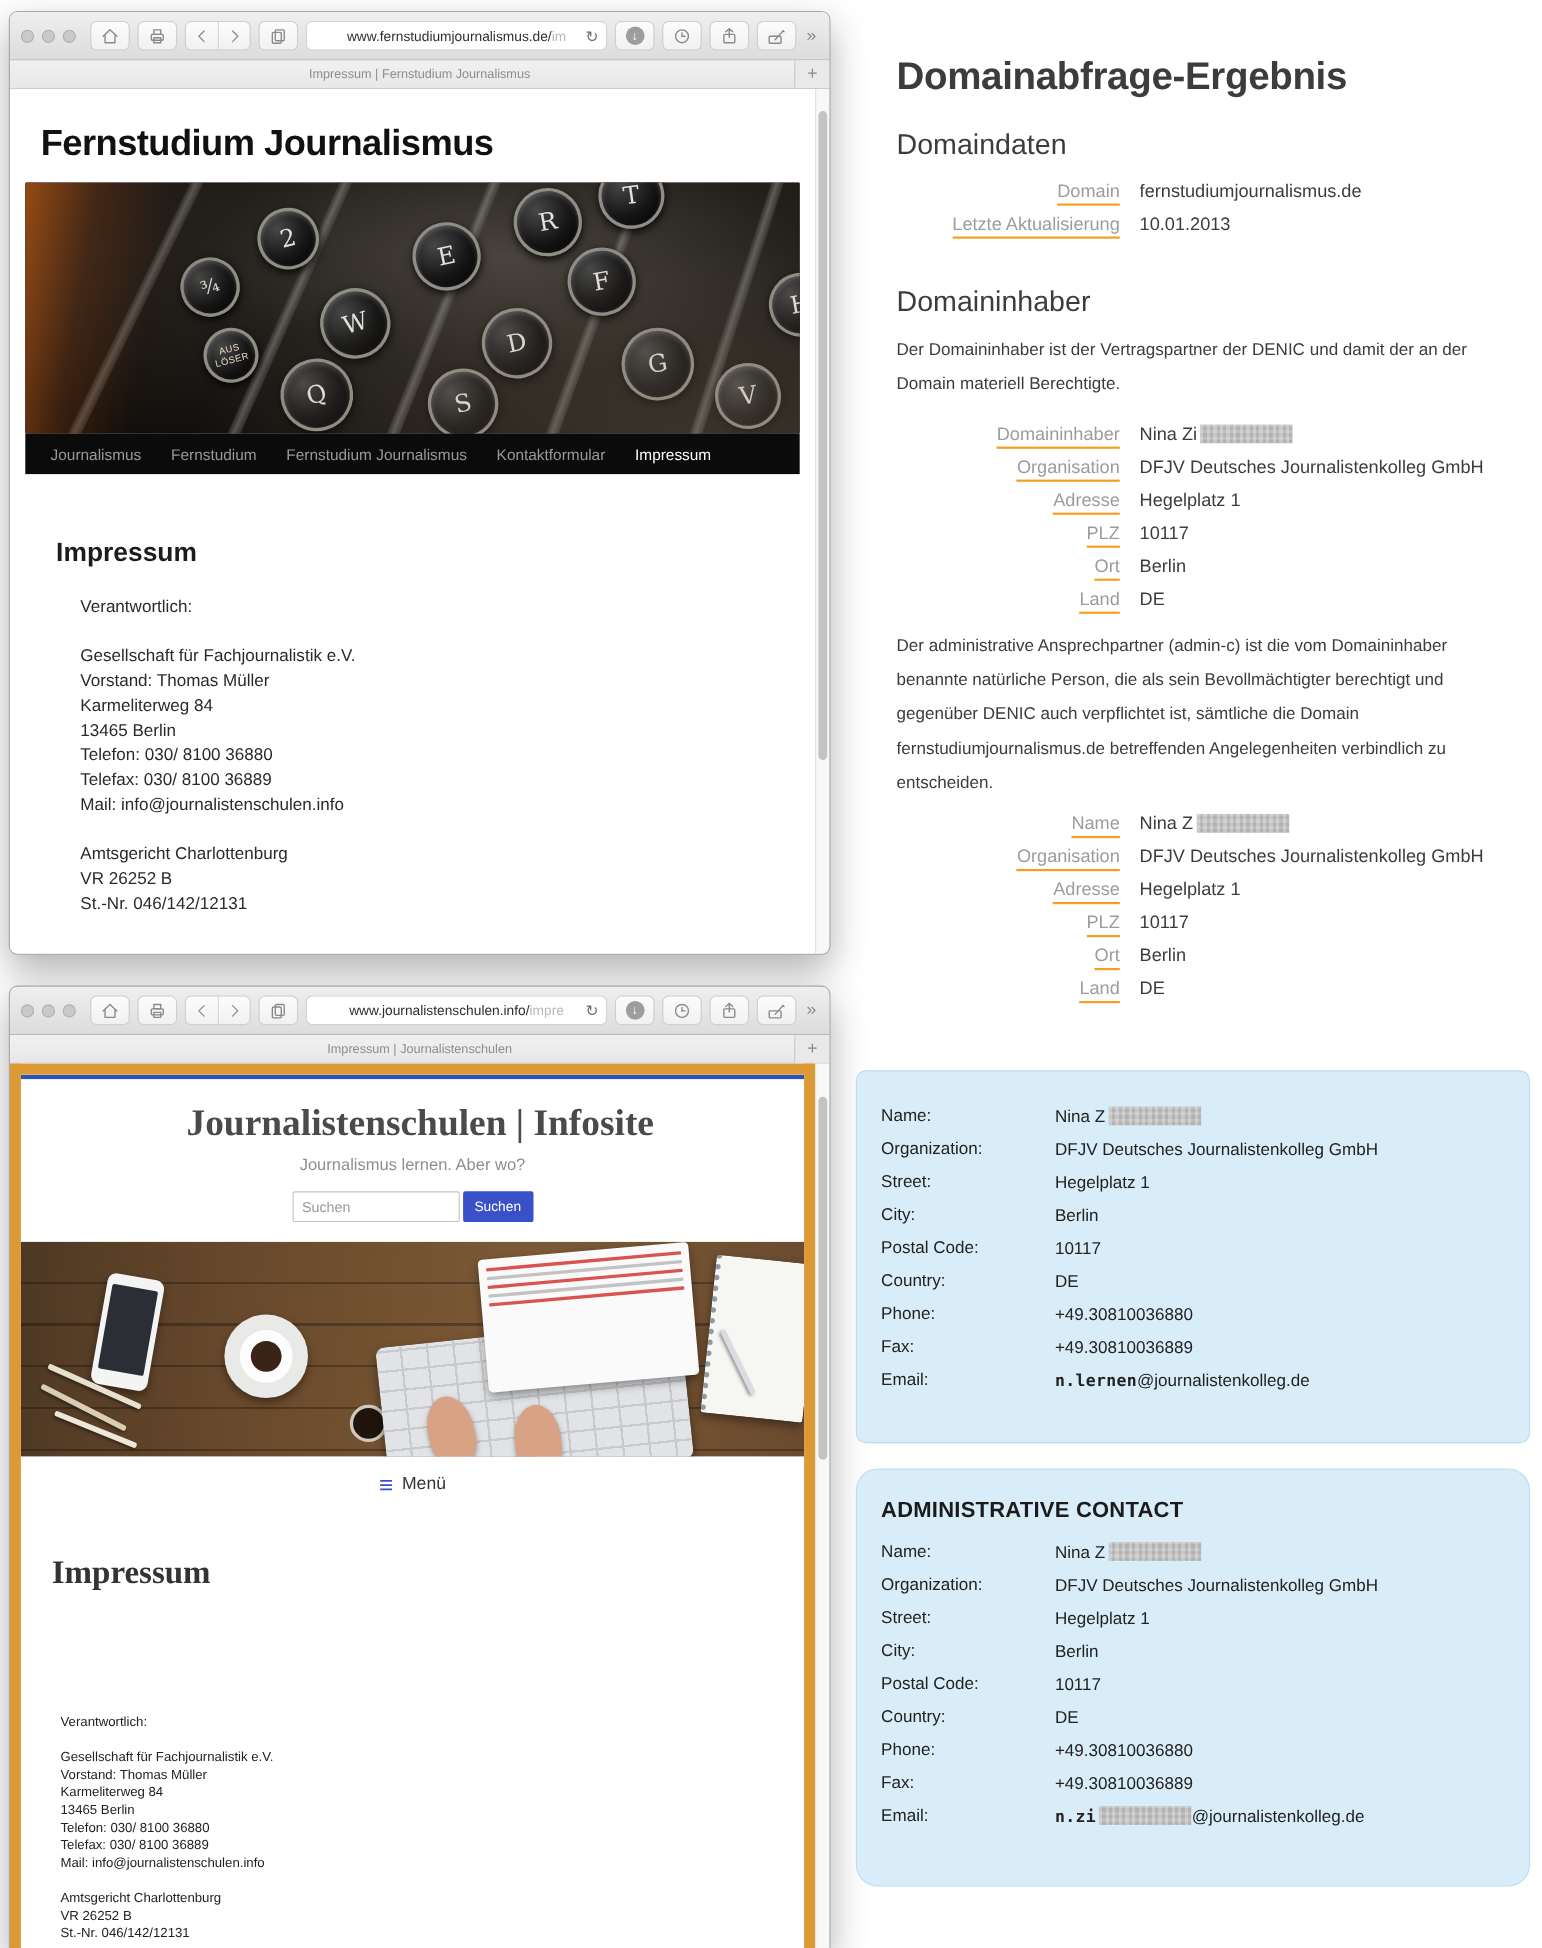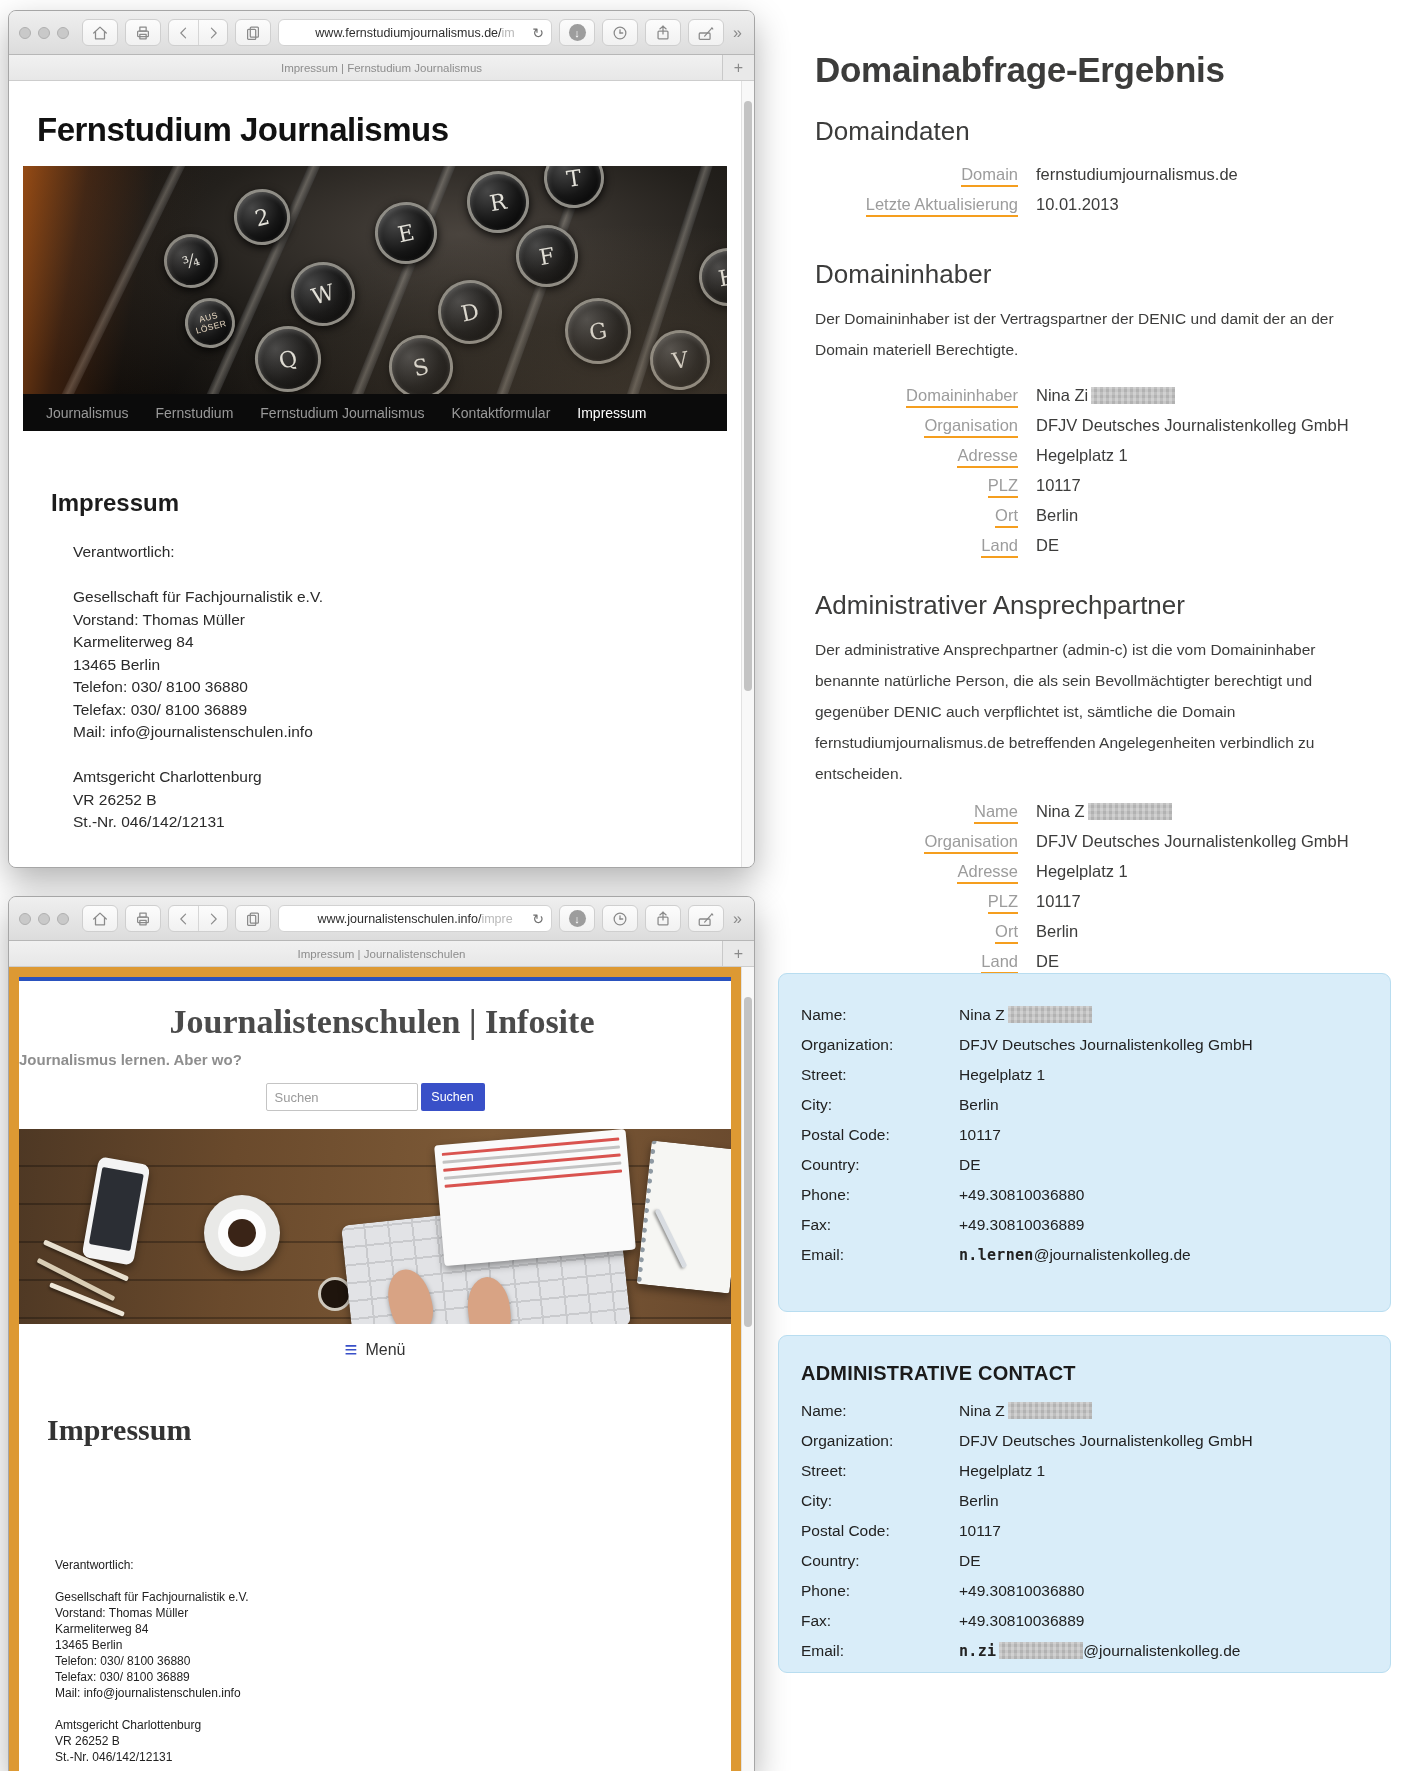--- a/index.html
+++ b/index.html
@@ -62,21 +62,21 @@
   #b1 .imp-h { margin:58px 0 0 42px; font-size:24px; font-weight:bold; color:#1c1c1c; }
   #b1 .imp-lines { margin:24px 0 0 64px; font-size:15.5px; color:#2a2a2a; }
   #b1 .imp-lines div { min-height:22.5px; line-height:22.5px; }
 
   
   #b2 { left:8px; top:896px; width:747px; height:876px; border-radius:8px 8px 0 0; }
   #b2 .content { border:10px solid #dd9933; border-bottom:none; }
   .topline { height:4px; background:#2a52be; }
   #b2 .site-title { margin-top:22px; text-align:center; font-family:"Liberation Serif", serif;
                     font-size:34px; font-weight:bold; color:#4a4a4a;padding-left:14px; }
-  #b2 .tagline { margin-top:10px; font-size:15px; color:#8e8e8e;font-weight:bold; }
+  #b2 .tagline { margin-top:10px; text-align:center; font-size:15px; color:#8e8e8e; }
   .searchrow { margin-top:15px; display:flex; justify-content:center; gap:3px; }
   .searchrow input { width:152px; height:28px; border:1px solid #c4c4c4; border-radius:2px; padding:0 8px;
                      font-size:13px; color:#444; font-family:"Liberation Sans",sans-serif; }
   .searchrow input::placeholder { color:#9a9a9a; }
   .searchrow button { width:64px; height:28px; background:#3950c8; color:#fff; border:none; border-radius:2px;
                       font-size:12.5px; font-family:"Liberation Sans",sans-serif; }
   .deskphoto { position:relative; margin-top:18px; height:195px; overflow:hidden;
                background:linear-gradient(95deg,#4e3824 0%,#6a4a2c 30%,#7d5a37 65%,#6a4a2e 100%); }
   .planks { position:absolute; inset:0; background:repeating-linear-gradient(180deg, transparent 0 36px, rgba(0,0,0,.28) 36px 38px); }
   .ph-phone { position:absolute; left:10%; top:16%; width:52px; height:102px; background:#f4f4f4; border-radius:8px;
@@ -126,21 +126,21 @@
   .dlabel .ul { display:inline-block; color:#9c9c9c; border-bottom:2px solid #f59e1e; padding-bottom:1px; }
   .dval { padding-left:18px; color:#3c3c3b; }
   .redact { display:inline-block; width:84px; height:17px; vertical-align:-3px; margin-left:3px; background:#bfbfbf;
             background-image:repeating-linear-gradient(90deg, rgba(255,255,255,.28) 0 3px, transparent 3px 6px),
                              repeating-linear-gradient(0deg, rgba(0,0,0,.07) 0 3px, transparent 3px 6px); }
 
   
   .cbox { position:absolute; left:778px; width:613px; background:#d9edf9; border:1px solid #b8ddf0;
           border-radius:9px; padding:26px 0 0 22px; }
   #cbox1 { top:973px; height:339px; }
-  #cbox2 { top:1335px; height:338px; }
+  #cbox2 { top:1335px; height:380px;border-radius:20px; }
   .cbox h3 { font-size:20px; color:#1b1b1b; letter-spacing:.2px; margin-bottom:11px; }
   .crow { display:flex; height:30px; align-items:center; font-size:15.5px; color:#222; }
   .clabel { width:158px; flex:none; }
   .mono { font-family:"DejaVu Sans Mono", monospace; font-weight:bold; font-size:15px; letter-spacing:.3px; }
 </style>
 </head>
 <body>
 
 <div id="stage">
 
@@ -450,21 +450,20 @@
           <div class="dlabel"><span class="ul">Ort</span></div>
           <div class="dval"><span>Berlin</span></div>
         </div>
 
         <div class="drow">
           <div class="dlabel"><span class="ul">Land</span></div>
           <div class="dval"><span>DE</span></div>
         </div>
       </div>
 
-    <h2 class="h2-ad">Administrativer Ansprechpartner</h2>
     <p class="intro" style="line-height:31px;">Der administrative Ansprechpartner (admin-c) ist die vom Domaininhaber benannte natürliche Person, die als sein Bevollmächtigter berechtigt und gegenüber DENIC auch verpflichtet ist, sämtliche die Domain fernstudiumjournalismus.de betreffenden Angelegenheiten verbindlich zu entscheiden.</p>
     <div class="dlist dlist-ad">
 
         <div class="drow">
           <div class="dlabel"><span class="ul">Name</span></div>
           <div class="dval"><span>Nina Z</span><span class="redact"></span></div>
         </div>
 
         <div class="drow">
           <div class="dlabel"><span class="ul">Organisation</span></div>

